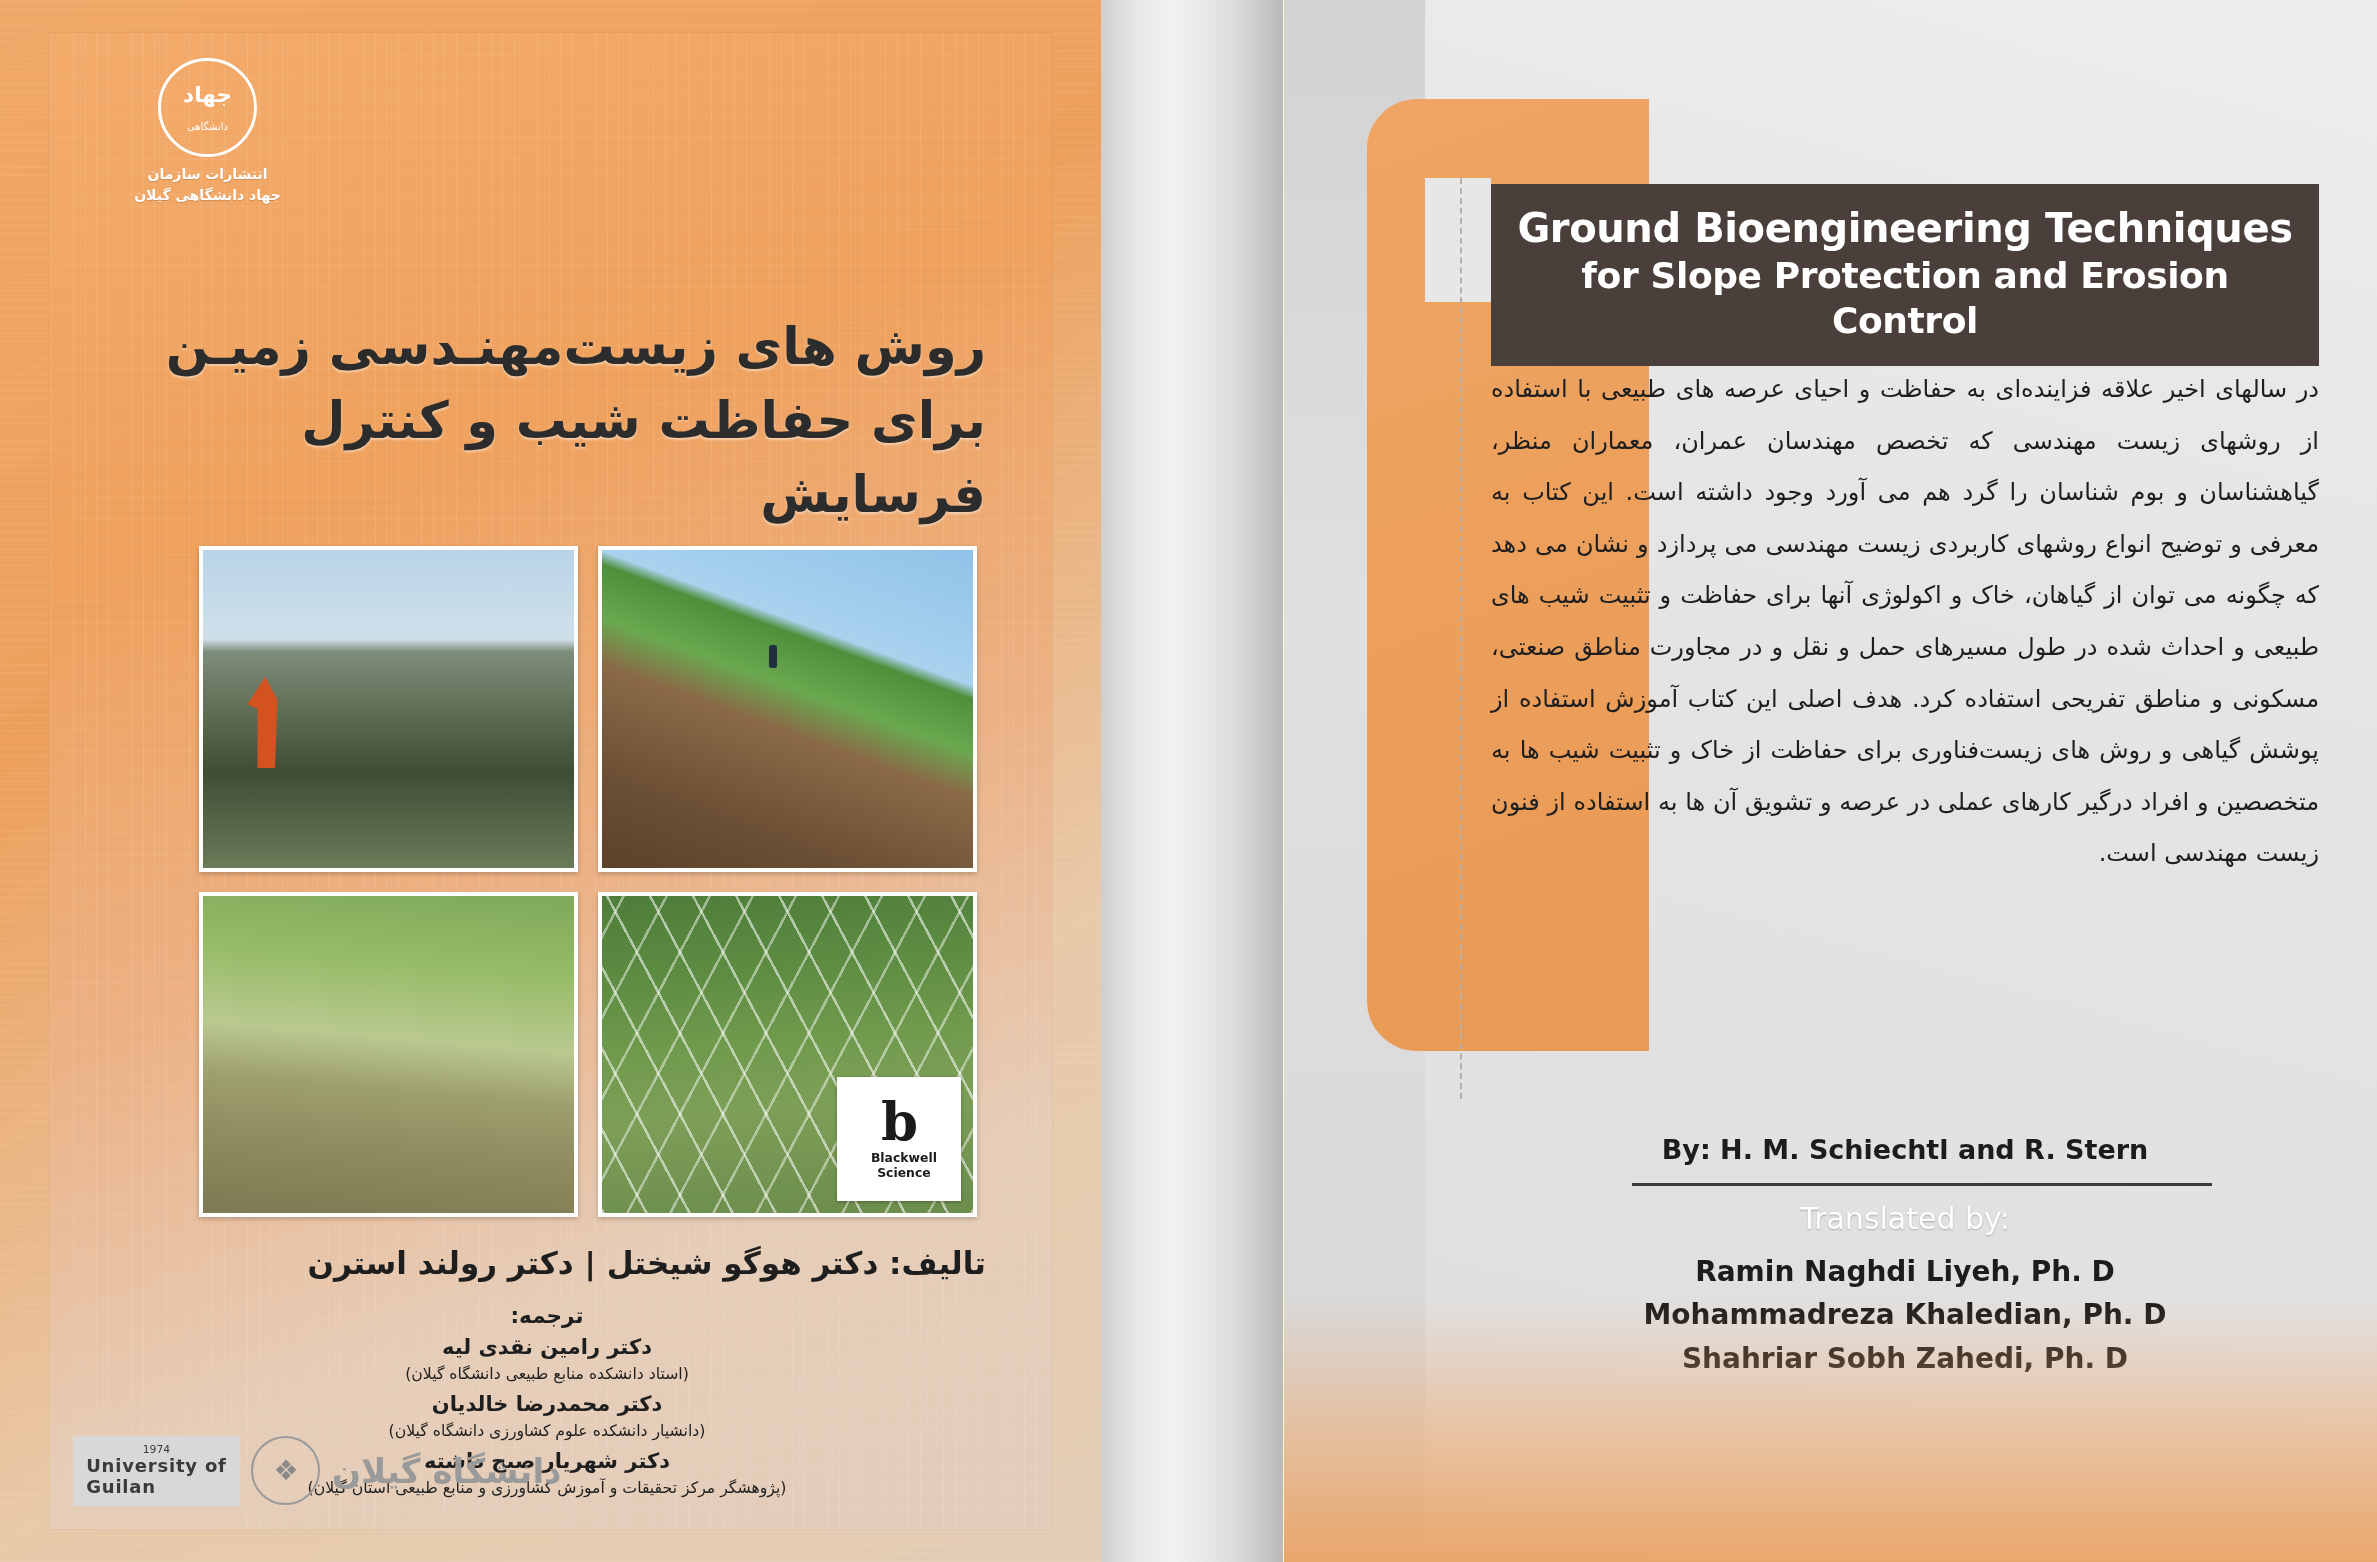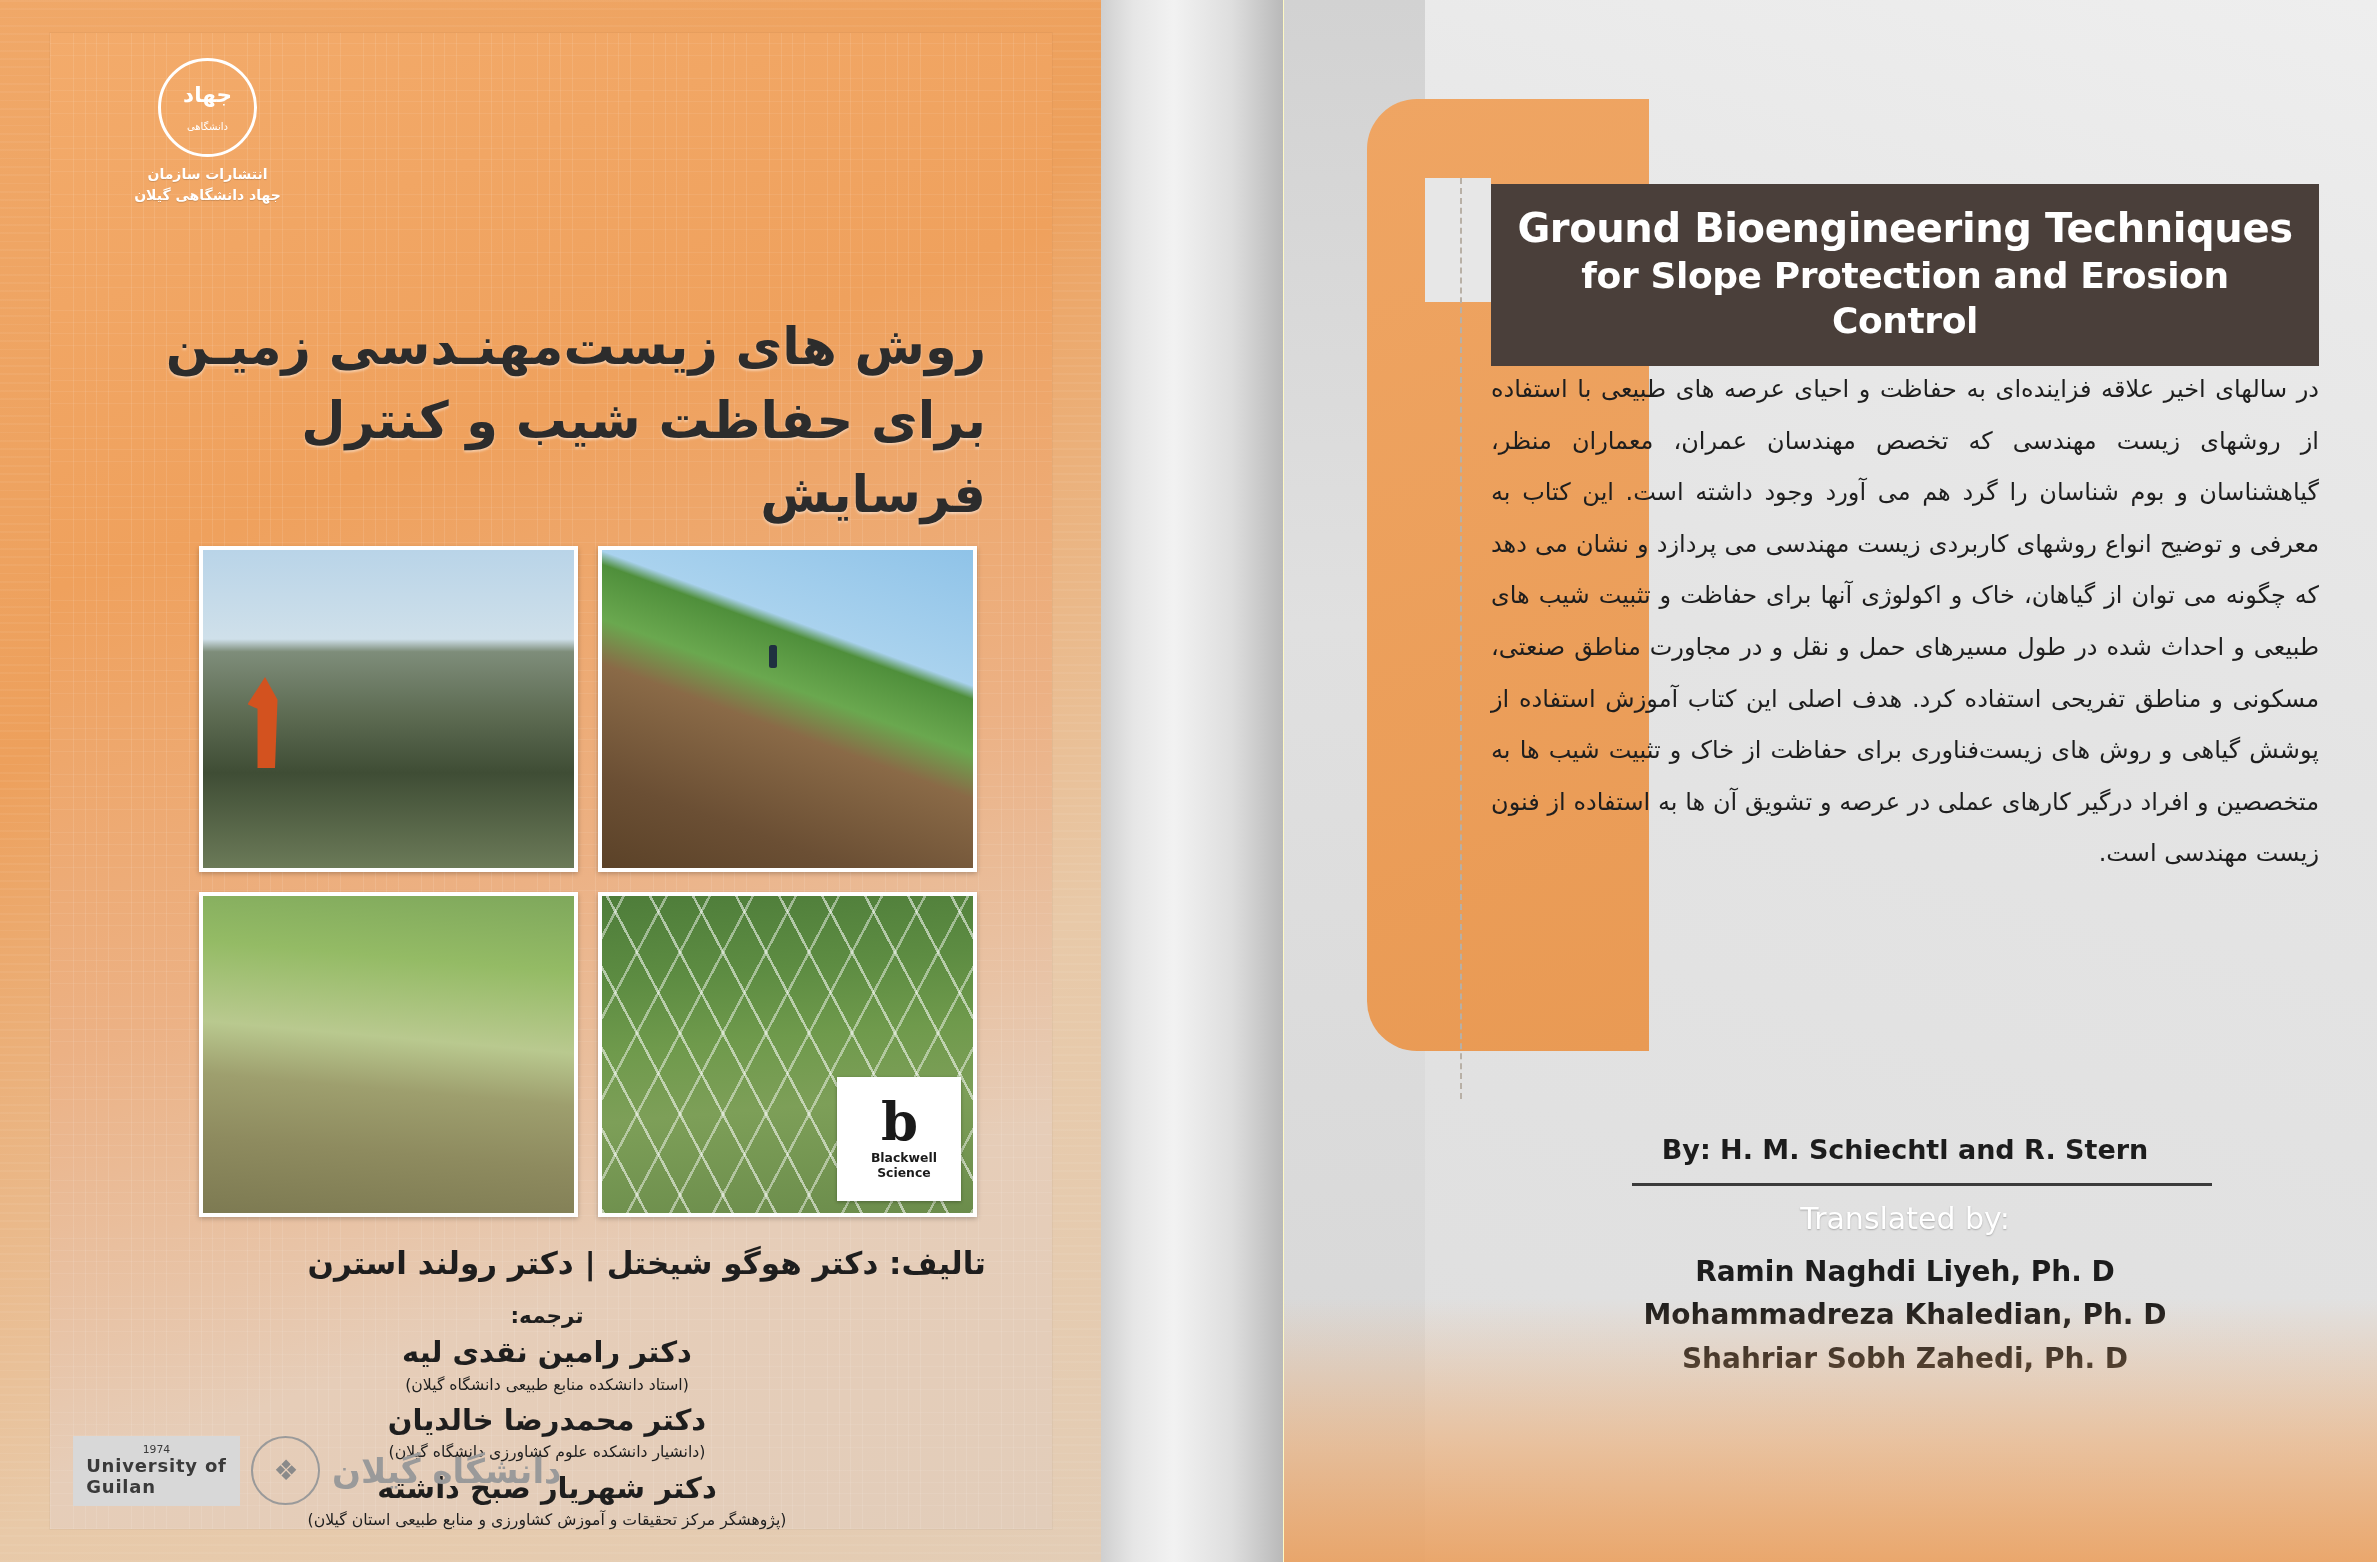--- a/index.html
+++ b/index.html
@@ -228,21 +228,21 @@
     margin-top: 18px;
     font-size: 21.5px;
     font-weight: bold;
     text-align: center;
   }
   .fa-trans-list {
     margin-top: 5px;
     text-align: center;
   }
   .fa-trans-list .t-name {
-    font-size: 29px;
+    font-size: 21px;
     font-weight: bold;
     line-height: 1.35;
   }
   .fa-trans-list .t-aff {
     font-size: 15.7px;
     font-weight: normal;
     line-height: 1.5;
     margin-bottom: 5px;
   }
 

